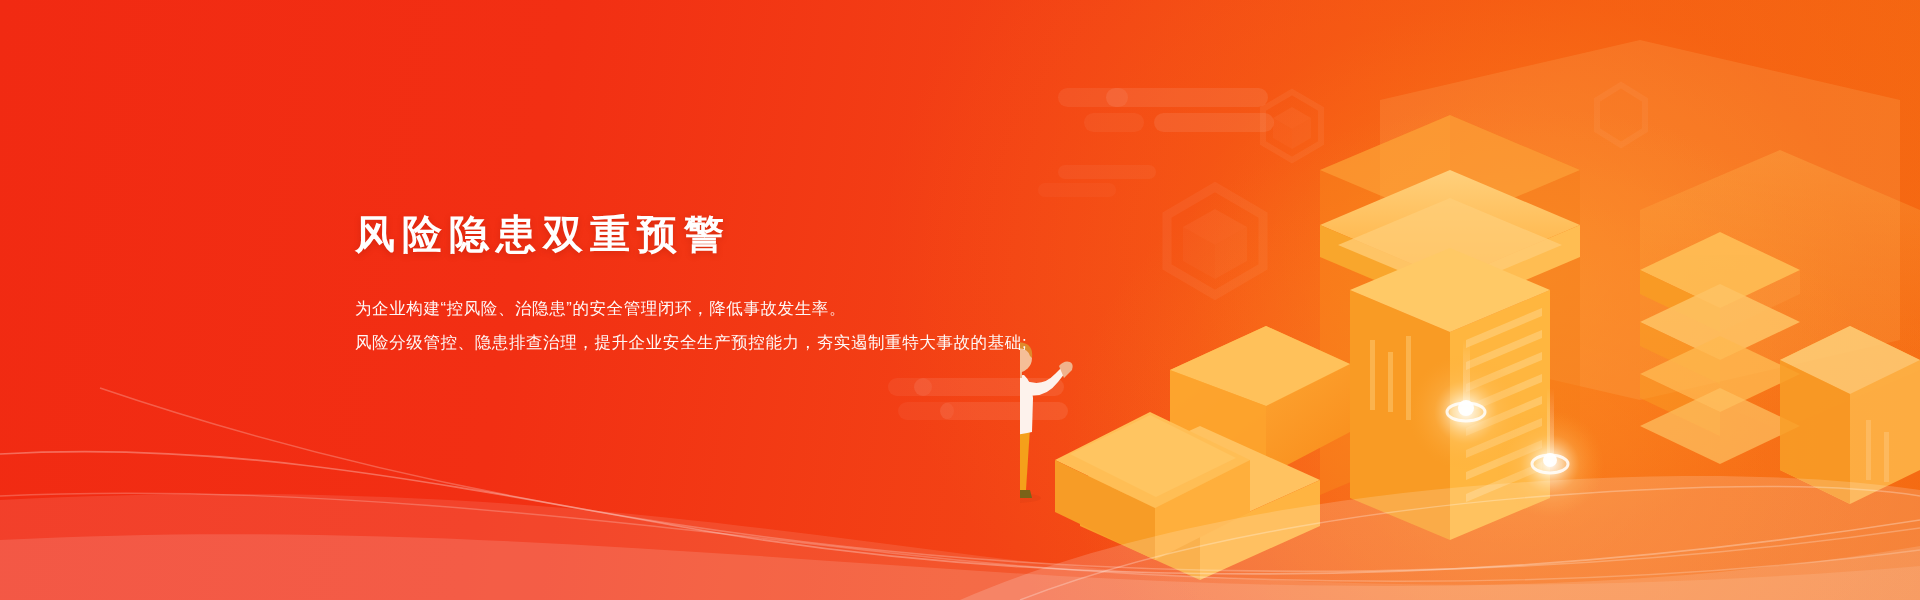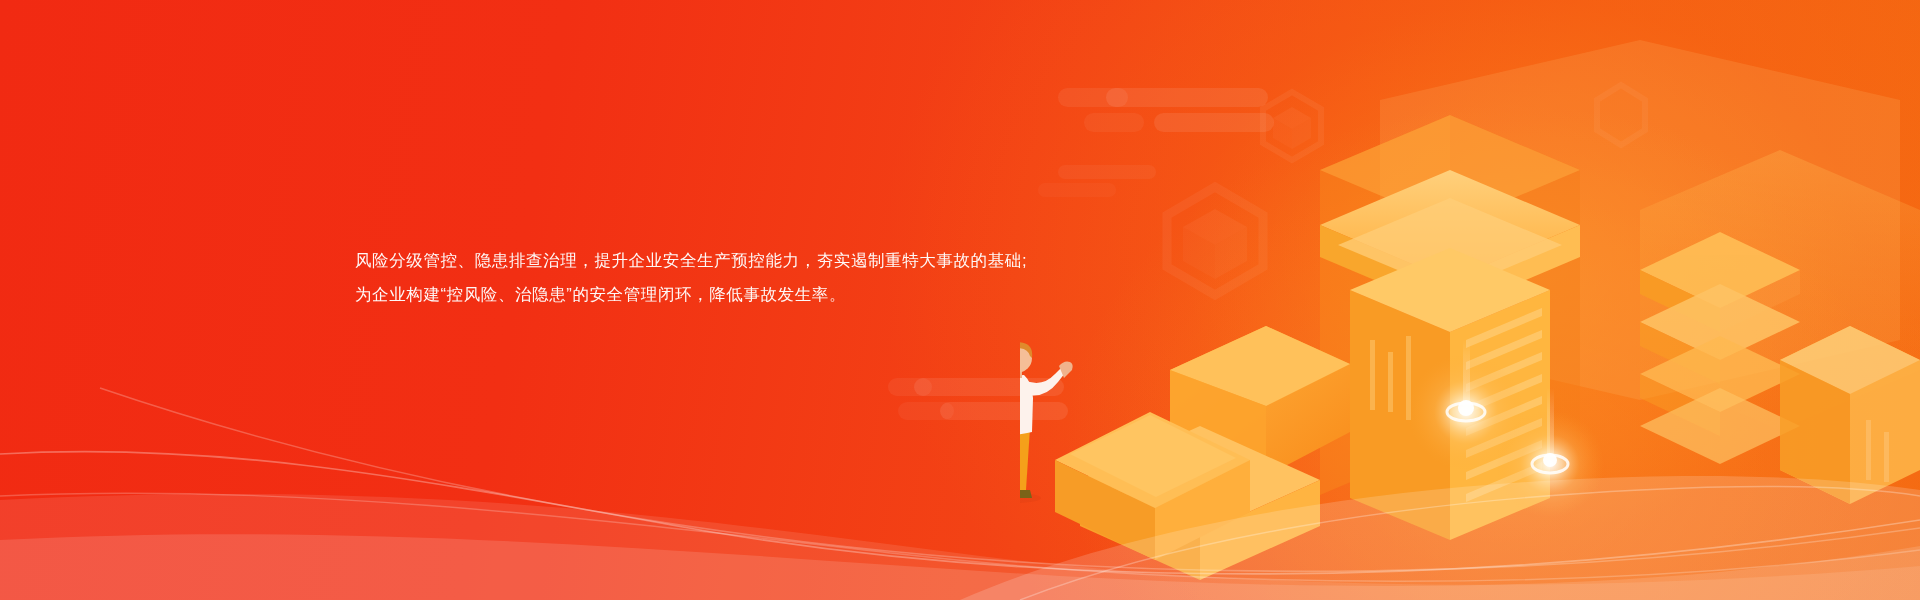--- a/index.html
+++ b/index.html
@@ -302,19 +302,20 @@
     <path d="M0 130 C420 108 700 150 980 186 C1240 218 1560 226 1920 196 L1920 230 L0 230 Z" fill="#FFFFFF" opacity=".10"></path>
     <path d="M0 170 C380 150 720 186 1060 206 C1380 224 1660 220 1920 176 L1920 230 L0 230 Z" fill="#FFFFFF" opacity=".13"></path>
     <path d="M960 230 C1120 160 1340 122 1560 110 C1720 101 1840 108 1920 120 L1920 230 Z" fill="#FFFFFF" opacity=".17"></path>
     <path d="M0 84 C240 70 460 118 700 160 C980 208 1400 232 1920 150" fill="none" stroke="#FFFFFF" stroke-opacity=".30" stroke-width="1.6"></path>
     <path d="M100 18 C300 86 540 142 840 176 C1180 214 1560 210 1920 158" fill="none" stroke="#FFFFFF" stroke-opacity=".24" stroke-width="1.6"></path>
     <path d="M0 126 C300 112 620 152 900 184 C1200 218 1580 224 1920 180" fill="none" stroke="#FFFFFF" stroke-opacity=".22" stroke-width="1.4"></path>
     <path d="M1020 230 C1180 168 1400 132 1640 120 C1780 113 1870 118 1920 126" fill="none" stroke="#FFFFFF" stroke-opacity=".28" stroke-width="1.4"></path>
   </svg>
 
   <div class="copy">
+    <h1 class="headline">风险隐患双重预警</h1>
     <p class="subcopy">
+      <span class="ln">为企业构建“控风险、治隐患”的安全管理闭环，降低事故发生率。</span>
       <span class="ln">风险分级管控、隐患排查治理，提升企业安全生产预控能力，夯实遏制重特大事故的基础;</span>
-      <span class="ln">为企业构建“控风险、治隐患”的安全管理闭环，降低事故发生率。</span>
     </p>
   </div>
 
 </div>
 
 </body></html>

